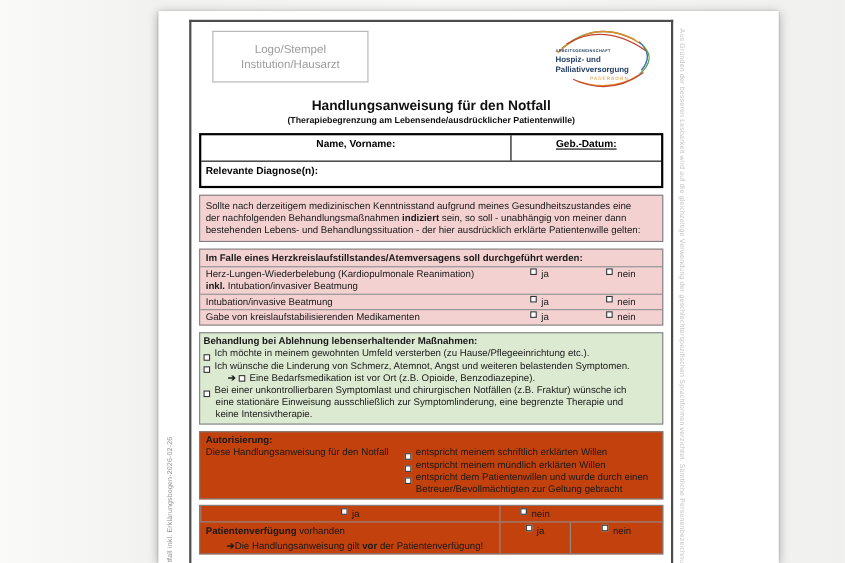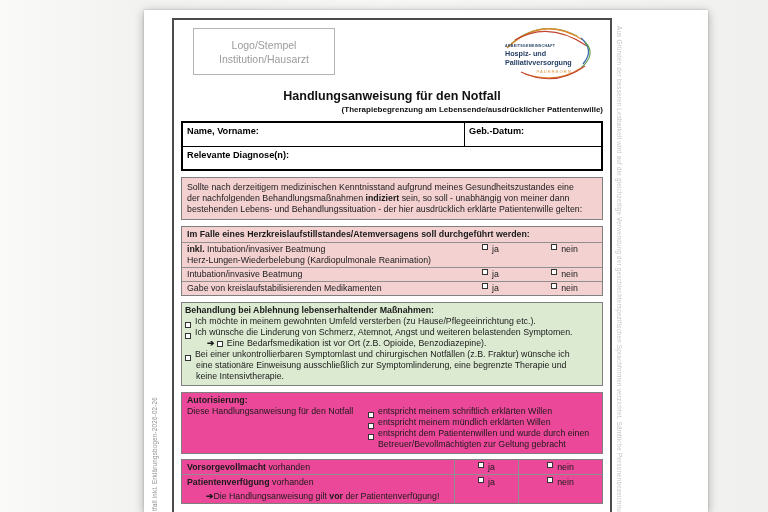--- a/index.html
+++ b/index.html
@@ -17,34 +17,34 @@
   .header-row { position:relative; height:52px; }
   .stamp-box { position:absolute; left:12px; top:0; width:142px; height:47px; border:1px solid #b3b3b3; color:#9c9c9c; font-size:10.5px; display:flex; flex-direction:column; align-items:center; justify-content:center; line-height:14px; }
   .org-logo { position:absolute; right:4px; top:-2px; width:108px; height:56px; }
   .org-logo svg { position:absolute; left:0; top:0; }
   .org-logo .txt { position:absolute; left:14px; top:16px; line-height:8px; }
   .logo-top { font-size:3.6px; font-weight:bold; color:#1f3a5f; letter-spacing:0.3px; }
   .logo-name { font-size:7.2px; font-weight:bold; color:#1f3a5f; line-height:8.5px; }
   .logo-city { font-size:4.2px; color:#e09a3e; letter-spacing:1px; text-align:right; margin-top:1px; }
 
   .doc-title { text-align:center; font-size:12.5px; font-weight:bold; color:#111; margin-top:9px; }
-  .doc-subtitle { text-align:right; font-size:8px; font-weight:bold; color:#111; margin-top:2px; }
+  .doc-subtitle { text-align:center; font-size:8px; font-weight:bold; color:#111; margin-top:2px; }
 
   .patient-table { margin-top:7px; border:2px solid #000; font-size:9.2px; font-weight:bold; }
-  .pt-row1 { display:grid; grid-template-columns:281px 1fr; border-bottom:1.5px solid #000; }
+  .pt-row1 { display:grid; grid-template-columns:281px 1fr; border-bottom:1.5px solid #000;text-align:center; }
   .pt-row1 .cell { padding:3px 4px 10px 4px; }
-  .pt-row1 .cell.birth { border-left:1px solid #000; }
+  .pt-row1 .cell.birth { border-left:1px solid #000;text-decoration:underline; }
   .pt-row2 .cell { padding:3px 4px 9px 4px; }
 
   .box { border:1px solid #7f7f7f; margin-top:6px; font-size:8.8px; line-height:11px; color:#1a1a1a; overflow:hidden; }
   .box .hline { white-space:nowrap; }
   .bold { font-weight:bold; }
   .pink { background:#f3d1d1; }
   .green { background:#dcead2; }
-  .yellow { background:#ec4899; }
+  .yellow { background:#c2410c; }
 
   .pad { padding:4px 5px; }
   .box-header { font-weight:bold; padding:2px 5px; white-space:nowrap; }
 
   .trow { display:grid; grid-template-columns:272px 64px auto; border-top:1px solid #8f8f8f; }
   .trow .tcell { padding:1px 5px; display:flex; flex-direction:column; justify-content:center; }
   .trow .opt { flex-direction:row; padding-left:14px; }
 
   .cb { display:inline-block; width:6px; height:6px; border:1px solid #333; background:#fff; margin-right:4px; flex:0 0 auto; }
   span.cb { vertical-align:-0.5px; }
@@ -118,22 +118,22 @@
       <div class="box pink pad">
         <div class="hline">Sollte nach derzeitigem medizinischen Kenntnisstand aufgrund meines Gesundheitszustandes eine</div>
         <div class="hline"><span>der nachfolgenden Behandlungsmaßnahmen </span><span class="bold">indiziert</span><span> sein, so soll - unabhängig von meiner dann</span></div>
         <div class="hline">bestehenden Lebens- und Behandlungssituation - der hier ausdrücklich erklärte Patientenwille gelten:</div>
       </div>
 
       <div class="box pink">
         <div class="box-header">Im Falle eines Herzkreislaufstillstandes/Atemversagens soll durchgeführt werden:</div>
         <div class="trow">
           <div class="tcell">
+            <div class="hline">Herz-Lungen-Wiederbelebung (Kardiopulmonale Reanimation)</div>
             <div class="hline"><span class="bold">inkl.</span><span> Intubation/invasiver Beatmung</span></div>
-            <div class="hline">Herz-Lungen-Wiederbelebung (Kardiopulmonale Reanimation)</div>
           </div>
           <div class="tcell opt">
               <span class="cb"></span>
               <span>ja</span>
             </div>
           <div class="tcell opt">
               <span class="cb"></span>
               <span>nein</span>
             </div>
         </div>
@@ -201,23 +201,20 @@
                 <span class="cb"></span>
                 <span>entspricht dem Patientenwillen und wurde durch einen</span>
               </div>
             <div class="opt-cont">Betreuer/Bevollmächtigten zur Geltung gebracht</div>
           </div>
         </div>
       </div>
 
       <div class="box yellow dir-table" style="margin-top:5px;">
         <div class="trow">
-          <div class="tcell">
-              <div class="hline"><span class="bold">Vorsorgevollmacht</span><span> vorhanden</span></div>
-            </div>
           <div class="tcell opt vcell">
               <span class="cb"></span>
               <span>ja</span>
             </div>
           <div class="tcell opt vcell">
               <span class="cb"></span>
               <span>nein</span>
             </div>
         </div>
         <div class="trow">

